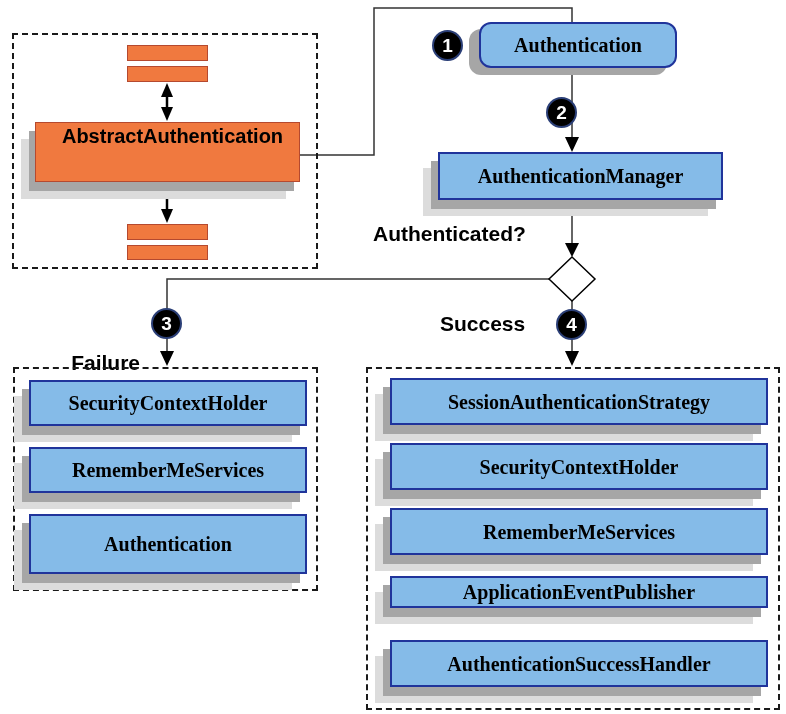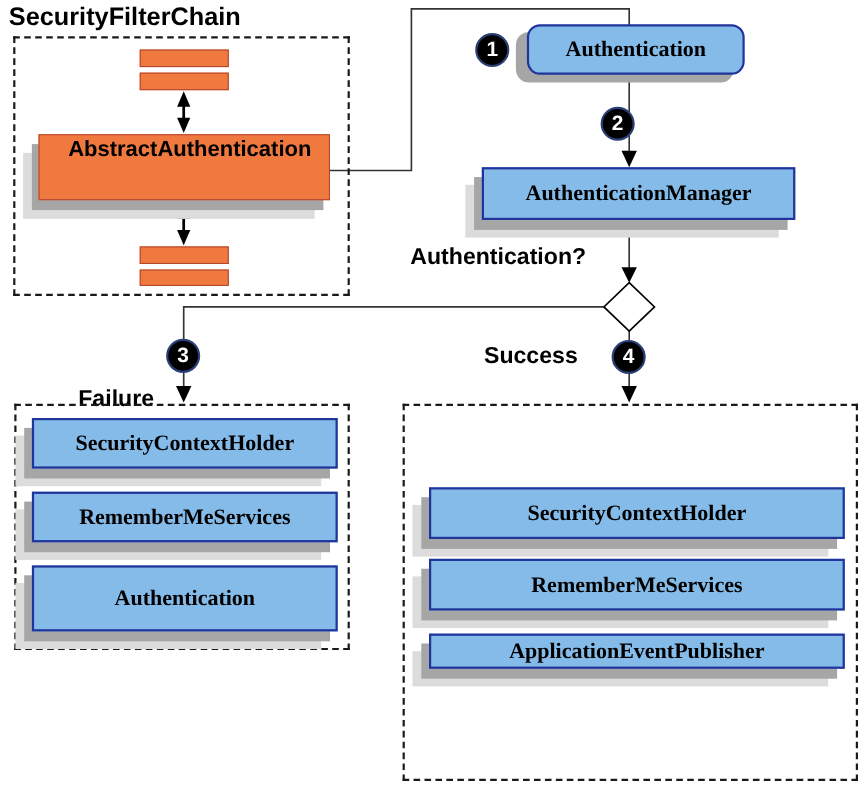--- a/index.html
+++ b/index.html
@@ -65,21 +65,20 @@
     <polygon points="161,97 173,97 167,83" fill="#000"></polygon>
     <polygon points="161,107 173,107 167,121" fill="#000"></polygon>
 
     <line x1="167" y1="197" x2="167" y2="211" stroke="#000" stroke-width="2.5"></line>
     <polygon points="161,199 173,199 167,185" fill="#000"></polygon>
     <polygon points="161,209 173,209 167,223" fill="#000"></polygon>
 
     <polygon points="572,257 595,279 572,301 549,279" fill="#fff" stroke="#000" stroke-width="1.5"></polygon>
   </svg>
 
-  <div class="abs title">SecurityFilterChain</div>
   <div class="abs dashed" style="left:12px;top:33px;width:306px;height:236px;"></div>
 
   <div class="abs bar" style="left:127px;top:45px;width:81px;height:16px;"></div>
   <div class="abs bar" style="left:127px;top:66px;width:81px;height:16px;"></div>
 
   <div class="abs orangebox" style="left:35px;top:122px;width:265px;height:60px;">
     <div>AbstractAuthentication</div>
   </div>
 
   <div class="abs bar" style="left:127px;top:224px;width:81px;height:16px;"></div>
@@ -92,21 +91,21 @@
     <div>Authentication</div>
   </div>
 
   <div class="abs badge" style="left:546px;top:97px;">
     <span>2</span>
   </div>
   <div class="abs bluebox" style="left:438px;top:152px;width:285px;height:48px;">
     <div>AuthenticationManager</div>
   </div>
 
-  <div class="abs flowlabel" style="left:373px;top:222px;">Authentication?</div>
+  <div class="abs flowlabel" style="left:373px;top:222px;">Authenticated?</div>
 
   <div class="abs flowlabel" style="left:40px;top:311px;width:100px;text-align:right;margin-top:40px;">Failure</div>
   <div class="abs badge" style="left:151px;top:308px;">
     <span>3</span>
   </div>
 
   <div class="abs flowlabel" style="left:440px;top:312px;width:110px;text-align:left;">Success</div>
   <div class="abs badge" style="left:556px;top:309px;">
     <span>4</span>
   </div>
@@ -116,23 +115,29 @@
     <div>SecurityContextHolder</div>
   </div>
   <div class="abs bluebox" style="left:29px;top:447px;width:278px;height:46px;">
     <div>RememberMeServices</div>
   </div>
   <div class="abs bluebox" style="left:29px;top:514px;width:278px;height:60px;">
     <div>Authentication</div>
   </div>
 
   <div class="abs dashed" style="left:366px;top:367px;width:414px;height:343px;"></div>
+  <div class="abs bluebox" style="left:390px;top:378px;width:378px;height:47px;">
+    <div>SessionAuthenticationStrategy</div>
+  </div>
   <div class="abs bluebox" style="left:390px;top:443px;width:378px;height:47px;">
     <div>SecurityContextHolder</div>
   </div>
   <div class="abs bluebox" style="left:390px;top:508px;width:378px;height:47px;">
     <div>RememberMeServices</div>
   </div>
   <div class="abs bluebox" style="left:390px;top:576px;width:378px;height:32px;">
     <div>ApplicationEventPublisher</div>
   </div>
+  <div class="abs bluebox" style="left:390px;top:640px;width:378px;height:47px;">
+    <div>AuthenticationSuccessHandler</div>
+  </div>
 
 </div>
 
 </body></html>

